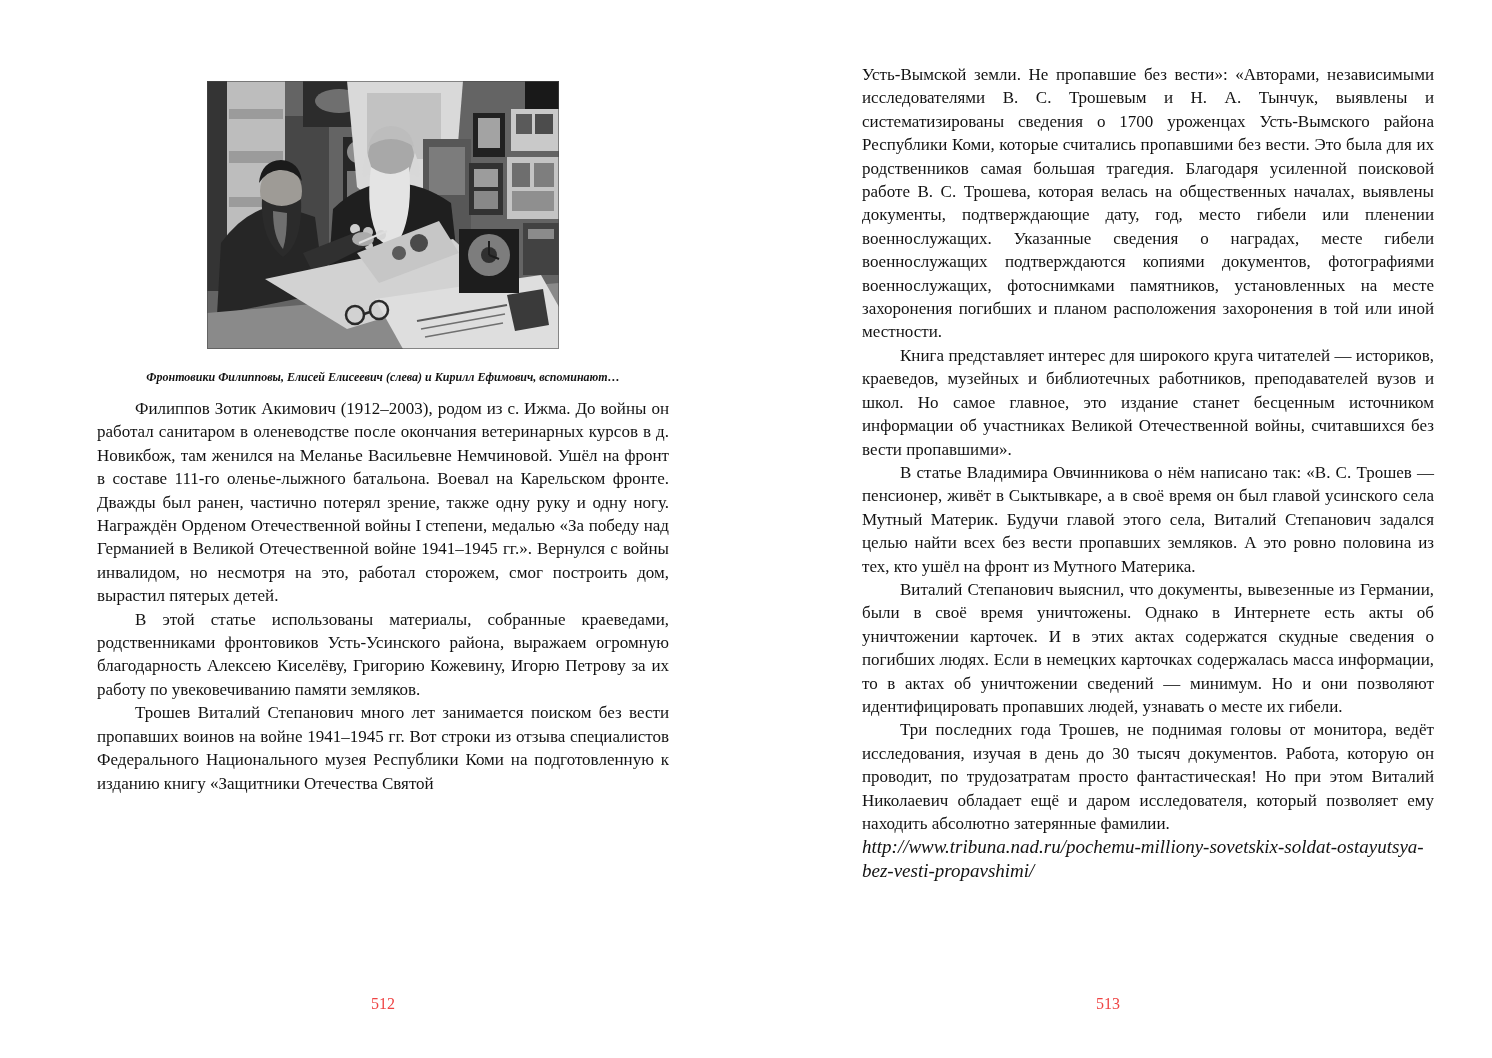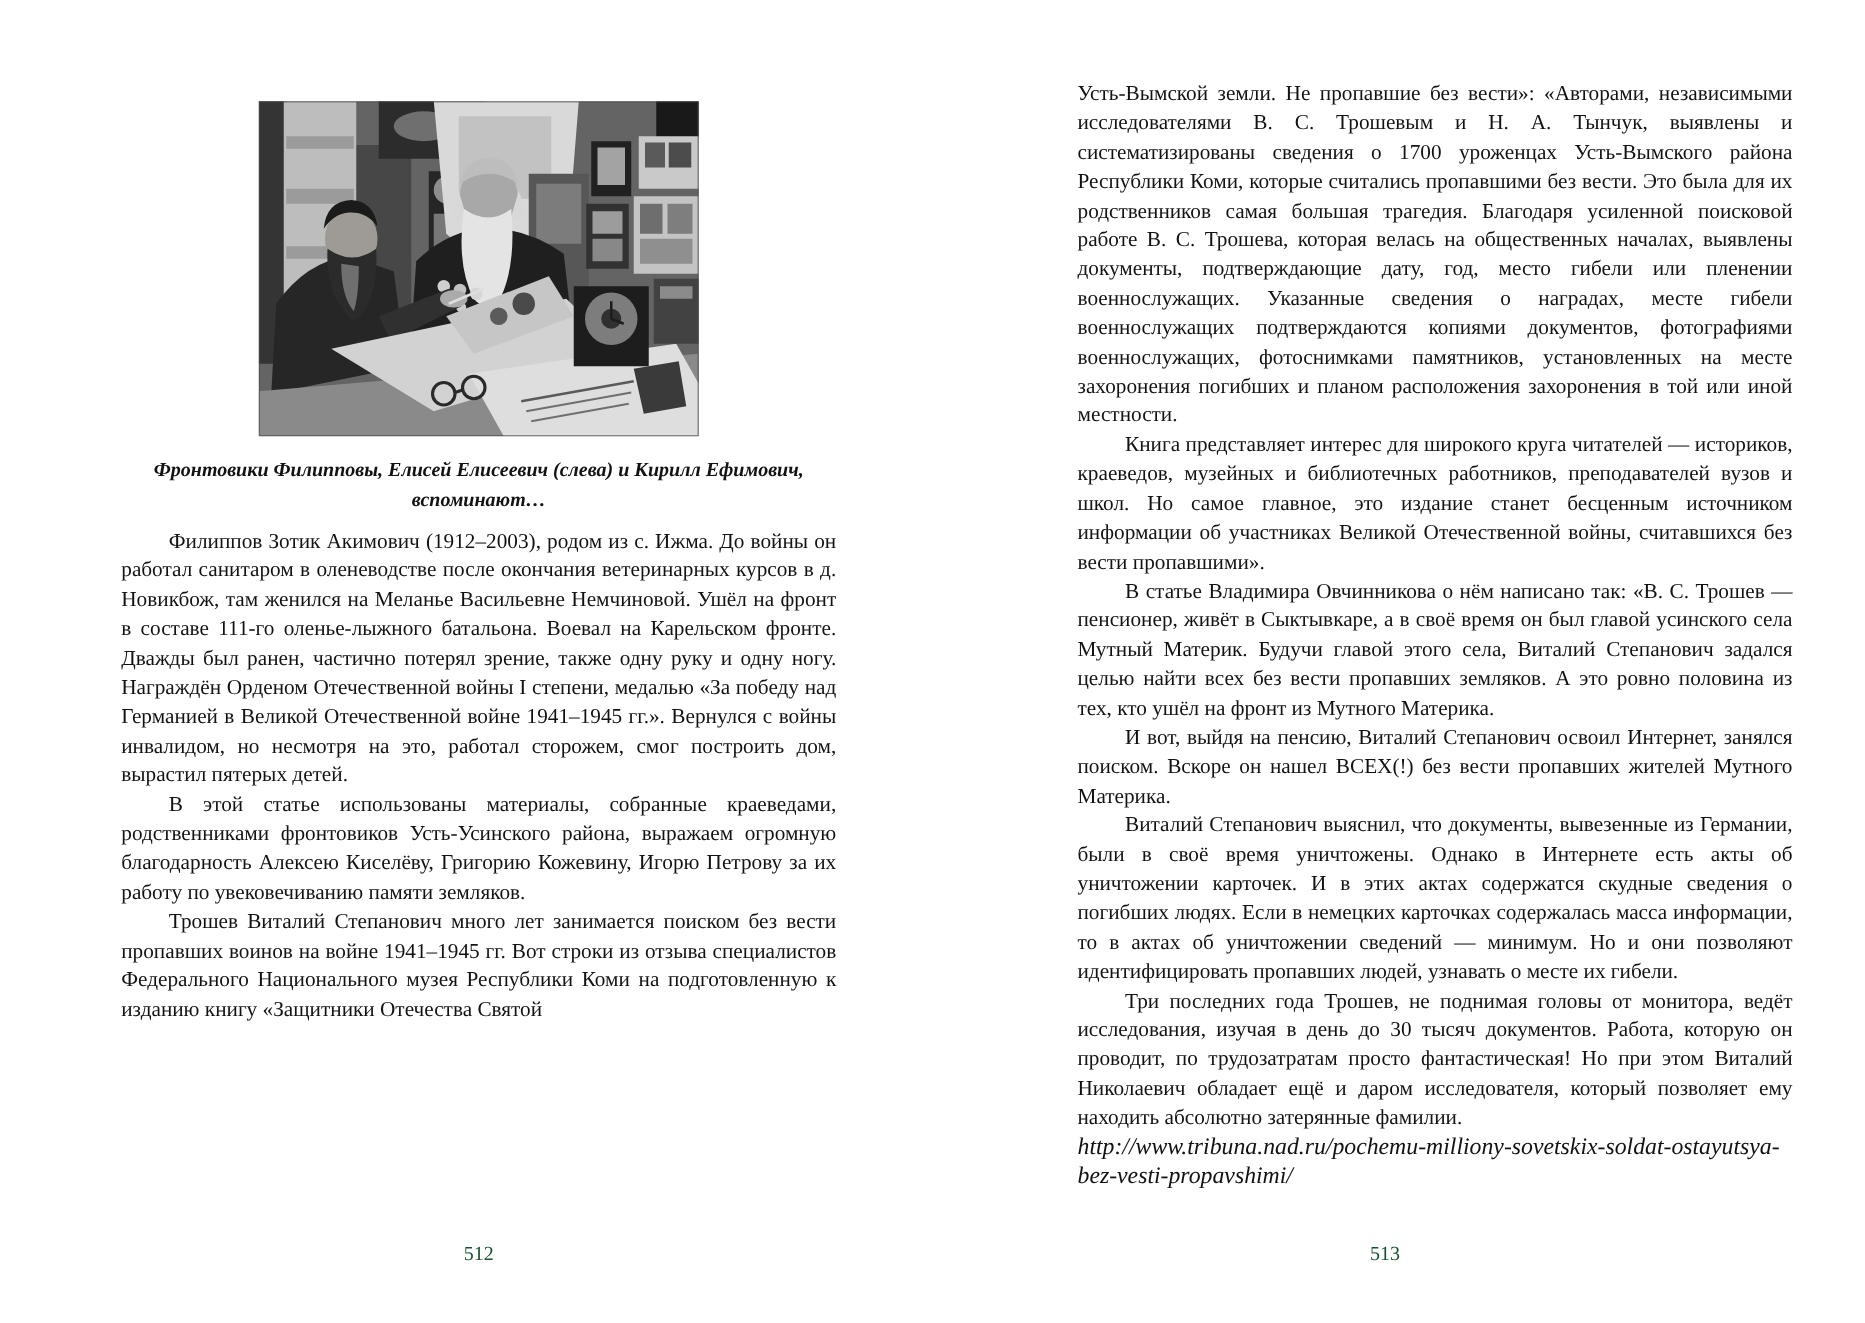--- a/index.html
+++ b/index.html
@@ -30,21 +30,21 @@
   p.noindent{text-indent:0;}
   .b{font-weight:normal;}
   figure.photo-figure{
     margin:18px auto 8px auto;
     width:352px;
     padding:0;
   }
   figure.photo-figure svg{display:block;}
   p.caption{
     margin:16px 0 8px 0;
-    font-size:16px;
+    font-size:12px;
     line-height:24px;
     font-weight:bold;
     font-style:italic;
     text-align:center;
     text-indent:0;
   }
   p.url-par{
     margin:0;
     font-size:19px;
     line-height:23.4px;
@@ -52,21 +52,21 @@
     text-align:left;
     text-indent:0;
     overflow-wrap:break-word;
   }
   .page-number{
     position:absolute;
     top:995px;
     width:572px;
     text-align:center;
     font-size:16px;
-    color:#14532d;
+    color:#ef4444;
   }
   .page-number.left{left:97px;}
   .page-number.right{left:822px;}
 </style>
 </head>
 <body>
 
 <div class="page-column left">
 
   <figure class="photo-figure">
@@ -169,20 +169,19 @@
   <p class="body-par">В этой статье использованы материалы, собранные краеведами, родственниками фронтовиков Усть-Усинского района, выражаем огромную благодарность Алексею Киселёву, Григорию Кожевину, Игорю Петрову за их работу по увековечиванию памяти земляков.</p>
 
 
   <p class="body-par"><span class="b">Трошев Виталий Степанович</span><span> много лет занимается поиском без вести пропавших воинов на войне 1941–1945 гг. Вот строки из отзыва специалистов Федерального Национального музея Республики Коми на подготовленную к изданию книгу «Защитники Отечества Святой</span></p>
 </div>
 
 <div class="page-column right">
   <p class="body-par noindent">Усть-Вымской земли. Не пропавшие без вести»: «Авторами, независимыми исследователями В. С. Трошевым и Н. А. Тынчук, выявлены и систематизированы сведения о 1700 уроженцах Усть-Вымского района Республики Коми, которые считались пропавшими без вести. Это была для их родственников самая большая трагедия. Благодаря усиленной поисковой работе В. С. Трошева, которая велась на общественных началах, выявлены документы, подтверждающие дату, год, место гибели или пленении военнослужащих. Указанные сведения о наградах, месте гибели военнослужащих подтверждаются копиями документов, фотографиями военнослужащих, фотоснимками памятников, установленных на месте захоронения погибших и планом расположения захоронения в той или иной местности.</p>
   <p class="body-par">Книга представляет интерес для широкого круга читателей — историков, краеведов, музейных и библиотечных работников, преподавателей вузов и школ. Но самое главное, это издание станет бесценным источником информации об участниках Великой Отечественной войны, считавшихся без вести пропавшими».</p>
   <p class="body-par">В статье Владимира Овчинникова о нём написано так: «В. С. Трошев — пенсионер, живёт в Сыктывкаре, а в своё время он был главой усинского села Мутный Материк. Будучи главой этого села, Виталий Степанович задался целью найти всех без вести пропавших земляков. А это ровно половина из тех, кто ушёл на фронт из Мутного Материка.</p>
-  <p class="body-par">И вот, выйдя на пенсию, Виталий Степанович освоил Интернет, занялся поиском. Вскоре он нашел ВСЕХ(!) без вести пропавших жителей Мутного Материка.</p>
   <p class="body-par">Виталий Степанович выяснил, что документы, вывезенные из Германии, были в своё время уничтожены. Однако в Интернете есть акты об уничтожении карточек. И в этих актах содержатся скудные сведения о погибших людях. Если в немецких карточках содержалась масса информации, то в актах об уничтожении сведений — минимум. Но и они позволяют идентифицировать пропавших людей, узнавать о месте их гибели.</p>
   <p class="body-par">Три последних года Трошев, не поднимая головы от монитора, ведёт исследования, изучая в день до 30 тысяч документов. Работа, которую он проводит, по трудозатратам просто фантастическая! Но при этом Виталий Николаевич обладает ещё и даром исследователя, который позволяет ему находить абсолютно затерянные фамилии.</p>
   <p class="url-par">http://www.tribuna.nad.ru/pochemu-milliony-sovetskix-soldat-ostayutsya-bez-vesti-propavshimi/</p>
 </div>
 
 <div class="page-number left">512</div>
 <div class="page-number right">513</div>
 
 </body></html>

